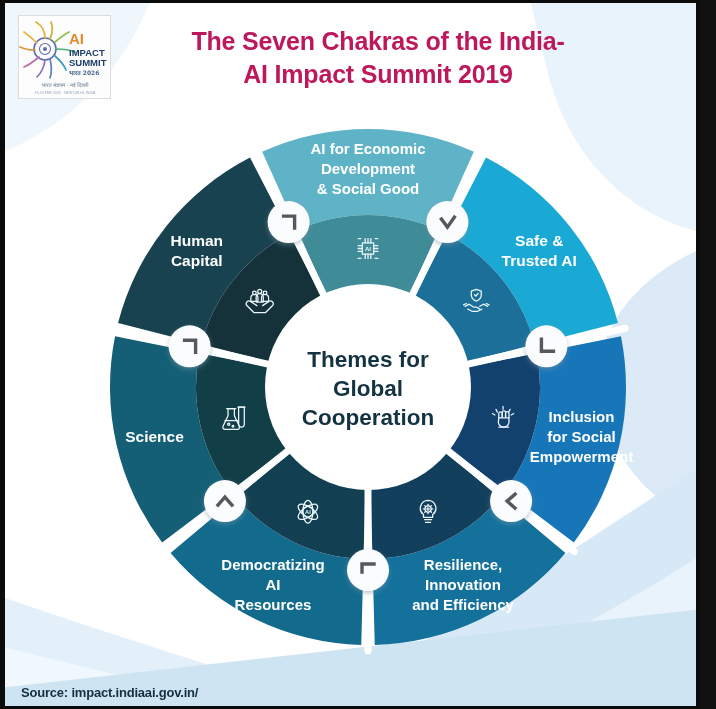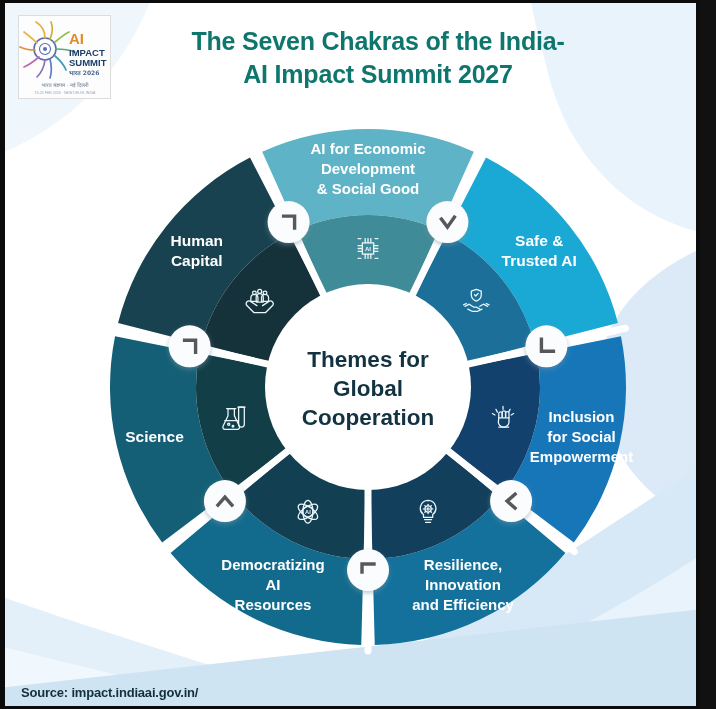--- a/index.html
+++ b/index.html
@@ -15,21 +15,21 @@
   #bg{position:absolute;inset:0;width:100%;height:100%;}
 
   
   #header{position:absolute;left:0;top:0;width:100%;height:112px;}
 
   #logo-left{position:absolute;left:13px;top:12px;width:93px;height:84px;
              background:#fdfdfd;border:1px solid #dcdcdc;box-sizing:border-box;}
   #logo-right{position:absolute;left:636px;top:14px;width:66px;height:66px;}
 
   #title{position:absolute;left:118px;top:22px;width:510px;text-align:center;
-         color:#0f766e;font-size:25px;line-height:1.3;font-weight:bold;
+         color:#be185d;font-size:25px;line-height:1.3;font-weight:bold;
          letter-spacing:-.2px;}
 
   
   #wheel{position:absolute;left:78px;top:112px;width:570px;height:545px;}
 
   .seg-label{fill:#ffffff;font-size:15.5px;font-weight:bold;text-anchor:middle;}
   .seg-label.sm{font-size:15px;}
   .hub-label{fill:#143342;font-size:22.5px;font-weight:bold;text-anchor:middle;}
 
   
@@ -79,21 +79,21 @@
         <text x="50" y="50" fill="#1c3e68" font-size="9.5" font-weight="bold" font-family="Liberation Sans, sans-serif">SUMMIT</text>
         <text x="50" y="59" fill="#4a6a92" font-size="6" font-weight="bold" font-family="DejaVu Sans, sans-serif">भारत 2026</text>
         <text x="46" y="71" text-anchor="middle" fill="#6c7f96" font-size="5.2" font-family="DejaVu Sans, sans-serif">भारत मंडपम · नई दिल्ली</text>
         <text x="46" y="78" text-anchor="middle" fill="#98a6b6" font-size="3.6" font-family="Liberation Sans, sans-serif">19-20 FEB 2026 · NEW DELHI, INDIA</text>
       </svg>
     </div>
 
 
     <div id="title">
       <div>The Seven Chakras of the India-</div>
-      <div>AI Impact Summit 2027</div>
+      <div>AI Impact Summit 2019</div>
     </div>
   </div>
 
   <svg id="wheel" viewBox="0 0 570 545">
 
     <defs>
         <filter id="nodeshadow" x="-60%" y="-60%" width="220%" height="220%">
           <feDropShadow dx="0" dy="2" stdDeviation="2.4" flood-color="#7a93a6" flood-opacity=".55"></feDropShadow>
         </filter>
       </defs>

